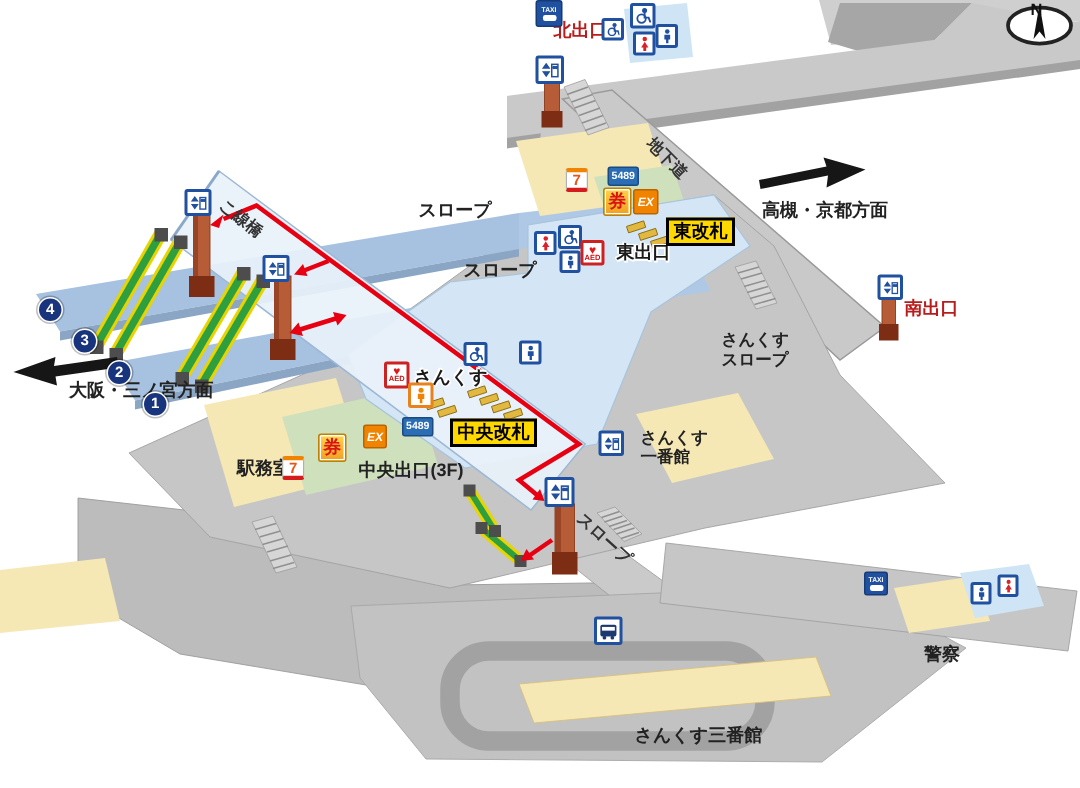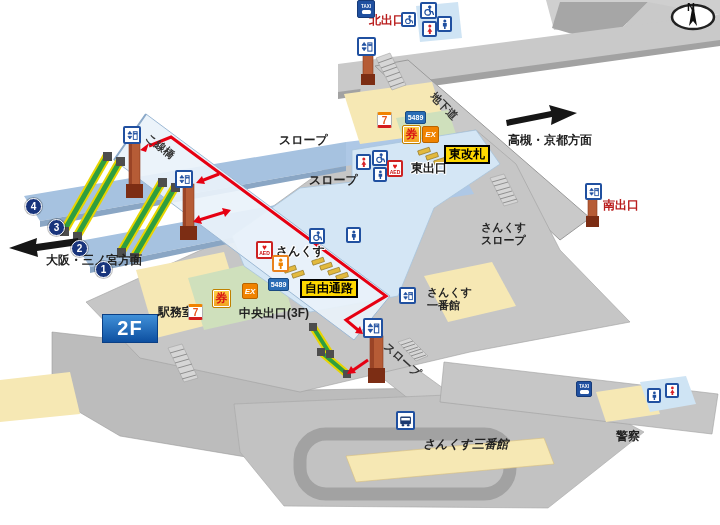--- a/index.html
+++ b/index.html
@@ -237,47 +237,46 @@
 
   <path d="M506,120 L551,111 L549,105 L577,113 L551,125 L552,117 L507,126 Z" fill="#161616"></path>
   <path d="M78,238 L36,244 L37,238 L9,248 L38,257 L37,251 L79,245 Z" fill="#161616"></path>
 
   <g>
     <ellipse cx="693" cy="17" rx="21" ry="12" fill="#fff" stroke="#222" stroke-width="2.5"></ellipse>
     <polygon points="693,3 689,26 693,21 697,26" fill="#111"></polygon>
   </g>
 </svg>
 
-<div class="floorbox" style="left:102px;top:314px;width:54px;height:27px;">2F</div>
 
 <div class="lbl exit" style="left:369px;top:14px;">北出口</div>
 <div class="lbl exit" style="left:603px;top:199px;">南出口</div>
 <div class="lbl halo" style="left:411px;top:162px;">東出口</div>
 <div class="lbl halo" style="left:276px;top:245px;">さんくす</div>
 <div class="gatelbl" style="left:444px;top:145px;">東改札</div>
-<div class="gatelbl" style="left:300px;top:279px;">自由通路</div>
+<div class="gatelbl" style="left:300px;top:279px;">中央改札</div>
 <div class="lbl" style="left:508px;top:134px;">高槻・京都方面</div>
 <div class="lbl" style="left:2px;top:254px;margin-left:44px;">大阪・三ノ宮方面</div>
 
 <div class="lbl" style="left:279px;top:134px;">スロープ</div>
 <div class="lbl" style="left:309px;top:174px;">スロープ</div>
 <div class="lbl rot" style="left:390px;top:340px;transform:rotate(42deg);">スロープ</div>
 <div class="lbl rot" style="left:437px;top:90px;transform:rotate(45deg);">地下道</div>
 <div class="lbl rot" style="left:151px;top:131px;transform:rotate(38deg);">こ線橋</div>
 <div class="lbl" style="left:158px;top:286px;margin-top:20px;">駅務室</div>
 <div class="lbl" style="left:239px;top:307px;">中央出口(3F)</div>
 <div class="lbl two" style="left:427px;top:286px;">
   <span>さんくす</span>
   <span>一番館</span>
 </div>
 <div class="lbl two" style="left:481px;top:221px;">
   <span>さんくす</span>
   <span>スロープ</span>
 </div>
-<div class="lbl" style="left:423px;top:438px;font-style:italic;">さんくす三番館</div>
+<div class="lbl" style="left:423px;top:484px;">さんくす三番館</div>
 <div class="lbl" style="left:616px;top:394px;margin-top:36px;">警察</div>
 <div class="lbl" style="left:687px;top:1px;font-size:11px;color:#111;">N</div>
 
 <div class="pnum" style="left:25px;top:198px;">4</div>
 <div class="pnum" style="left:48px;top:219px;">3</div>
 <div class="pnum" style="left:71px;top:240px;">2</div>
 <div class="pnum" style="left:95px;top:261px;">1</div>
 
 <div class="ic ic-taxi" style="left:357px;top:0px;width:18px;height:18px;">
   <span class="t">TAXI</span>

